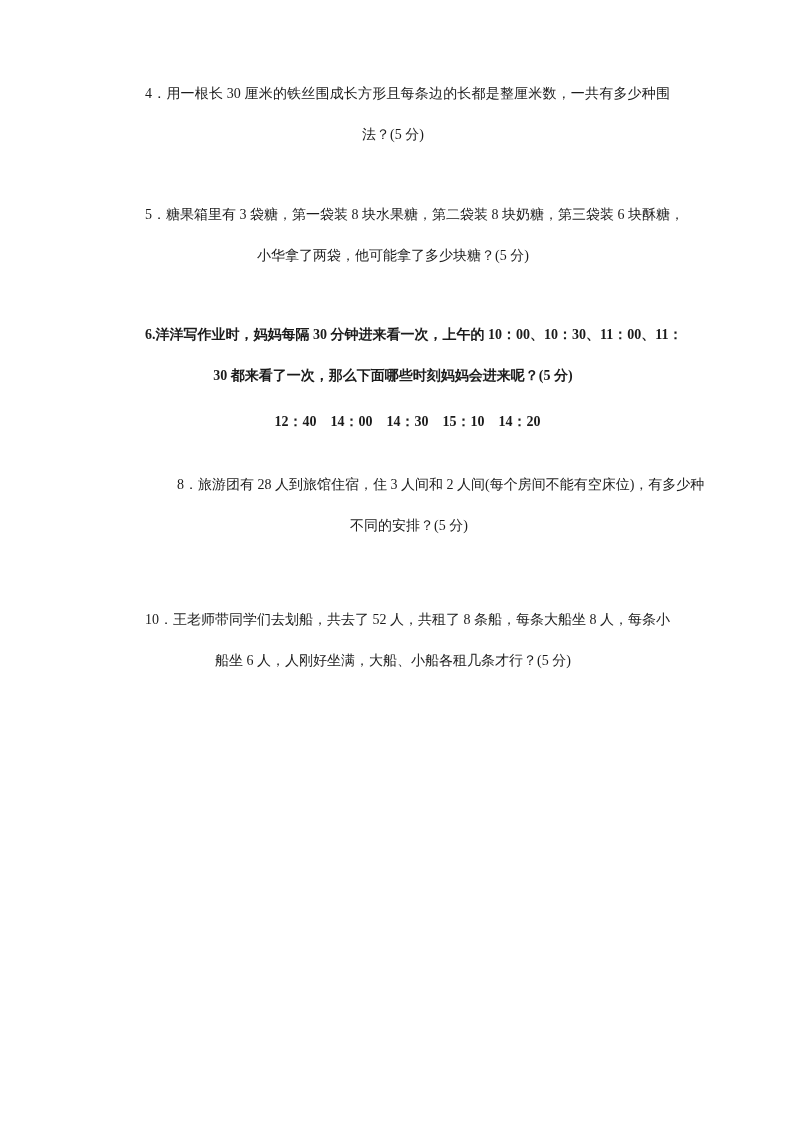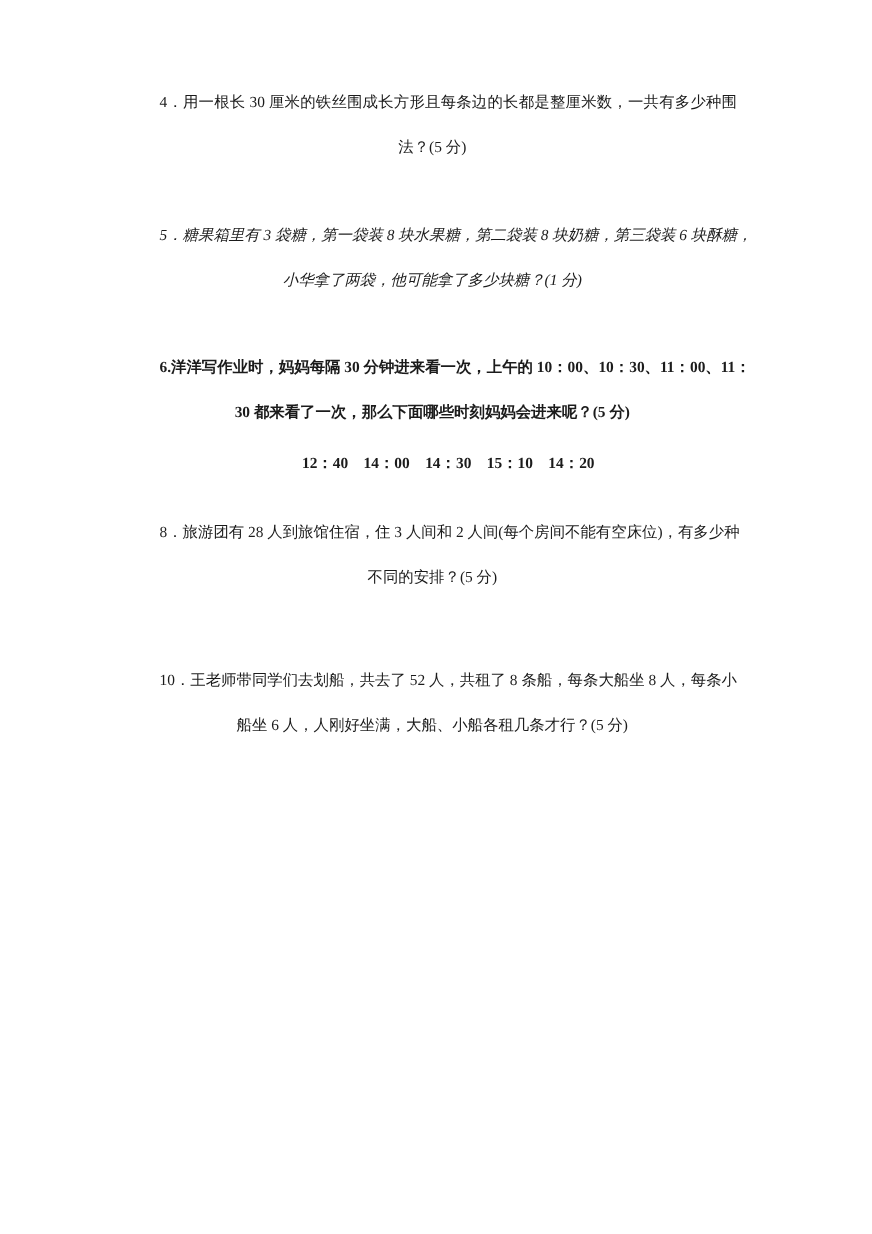--- a/index.html
+++ b/index.html
@@ -24,41 +24,41 @@
     line-height: 41px;
     height: 41px;
     white-space: nowrap;
     text-align: center;
   }
   .just {
     text-align: justify;
     text-align-last: justify;
   }
   .ind { padding-left: 29px; }
-  .q5  { margin-top: 39px; font-style: italic; }
+  .q5  { margin-top: 39px; }
   .q6  { margin-top: 38px; font-weight: bold; }
   .opts { margin-top: 5px; }
   .q7  { margin-top: 40px; }
-  .q8  { margin-top: 22px; }
+  .q8  { margin-top: 22px; margin-left: 32px; }
   .q9  { margin-top: 41px; }
   .q10 { margin-top: 53px; font-family: Liberation Serif, serif; }
 </style>
 </head>
 <body>
 
 <div class="page">
 
   <section class="question q4">
     <div class="tl ind just">4．用一根长 30 厘米的铁丝围成长方形且每条边的长都是整厘米数，一共有多少种围</div>
     <div class="tl">法？(5 分)</div>
   </section>
 
   <section class="question q5">
     <div class="tl ind just">5．糖果箱里有 3 袋糖，第一袋装 8 块水果糖，第二袋装 8 块奶糖，第三袋装 6 块酥糖，</div>
-    <div class="tl">小华拿了两袋，他可能拿了多少块糖？(1 分)</div>
+    <div class="tl">小华拿了两袋，他可能拿了多少块糖？(5 分)</div>
   </section>
 
   <section class="question q6">
     <div class="tl ind just">6.洋洋写作业时，妈妈每隔 30 分钟进来看一次，上午的 10：00、10：30、11：00、11：</div>
     <div class="tl">30 都来看了一次，那么下面哪些时刻妈妈会进来呢？(5 分)</div>
     <div class="tl ind opts">12：40　14：00　14：30　15：10　14：20</div>
   </section>
 
 
   <section class="question q8">

